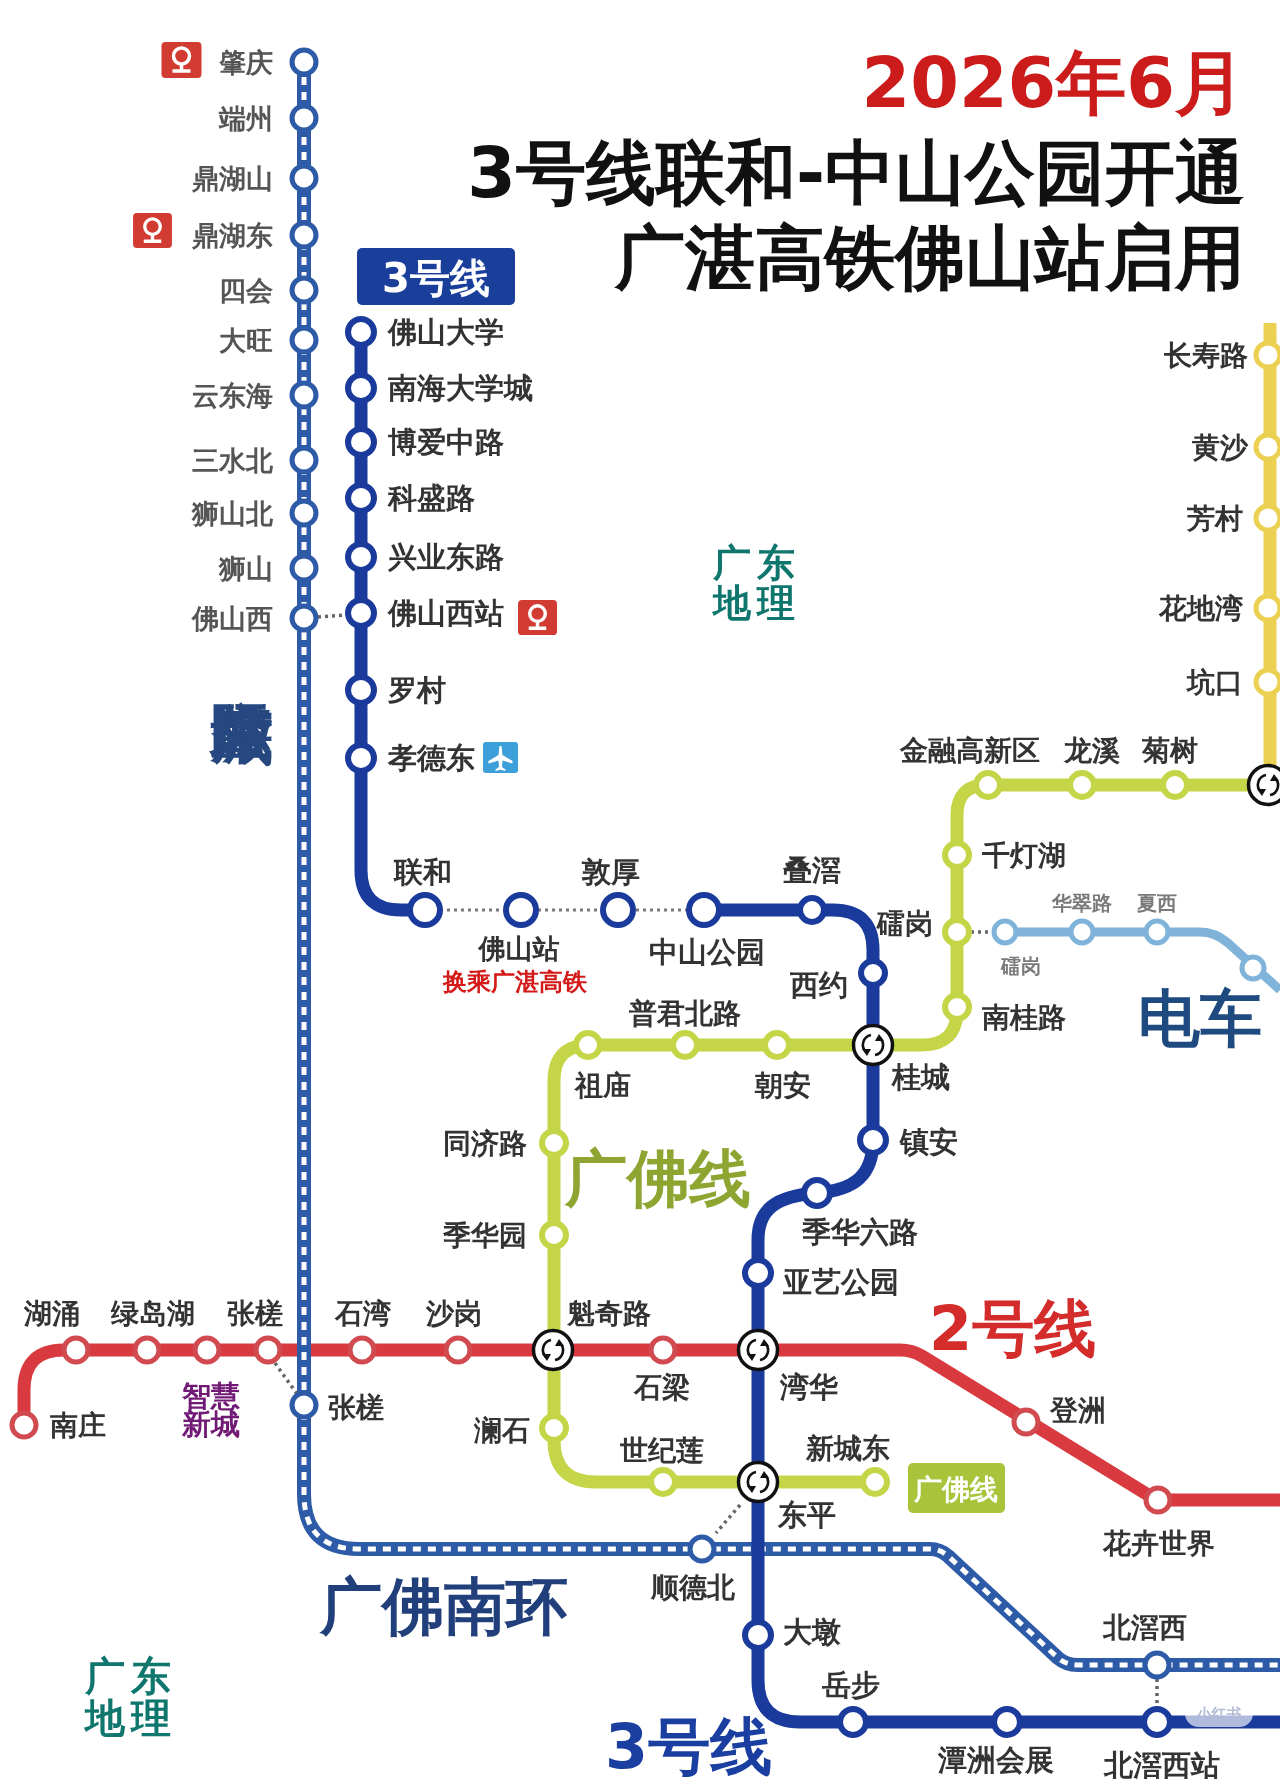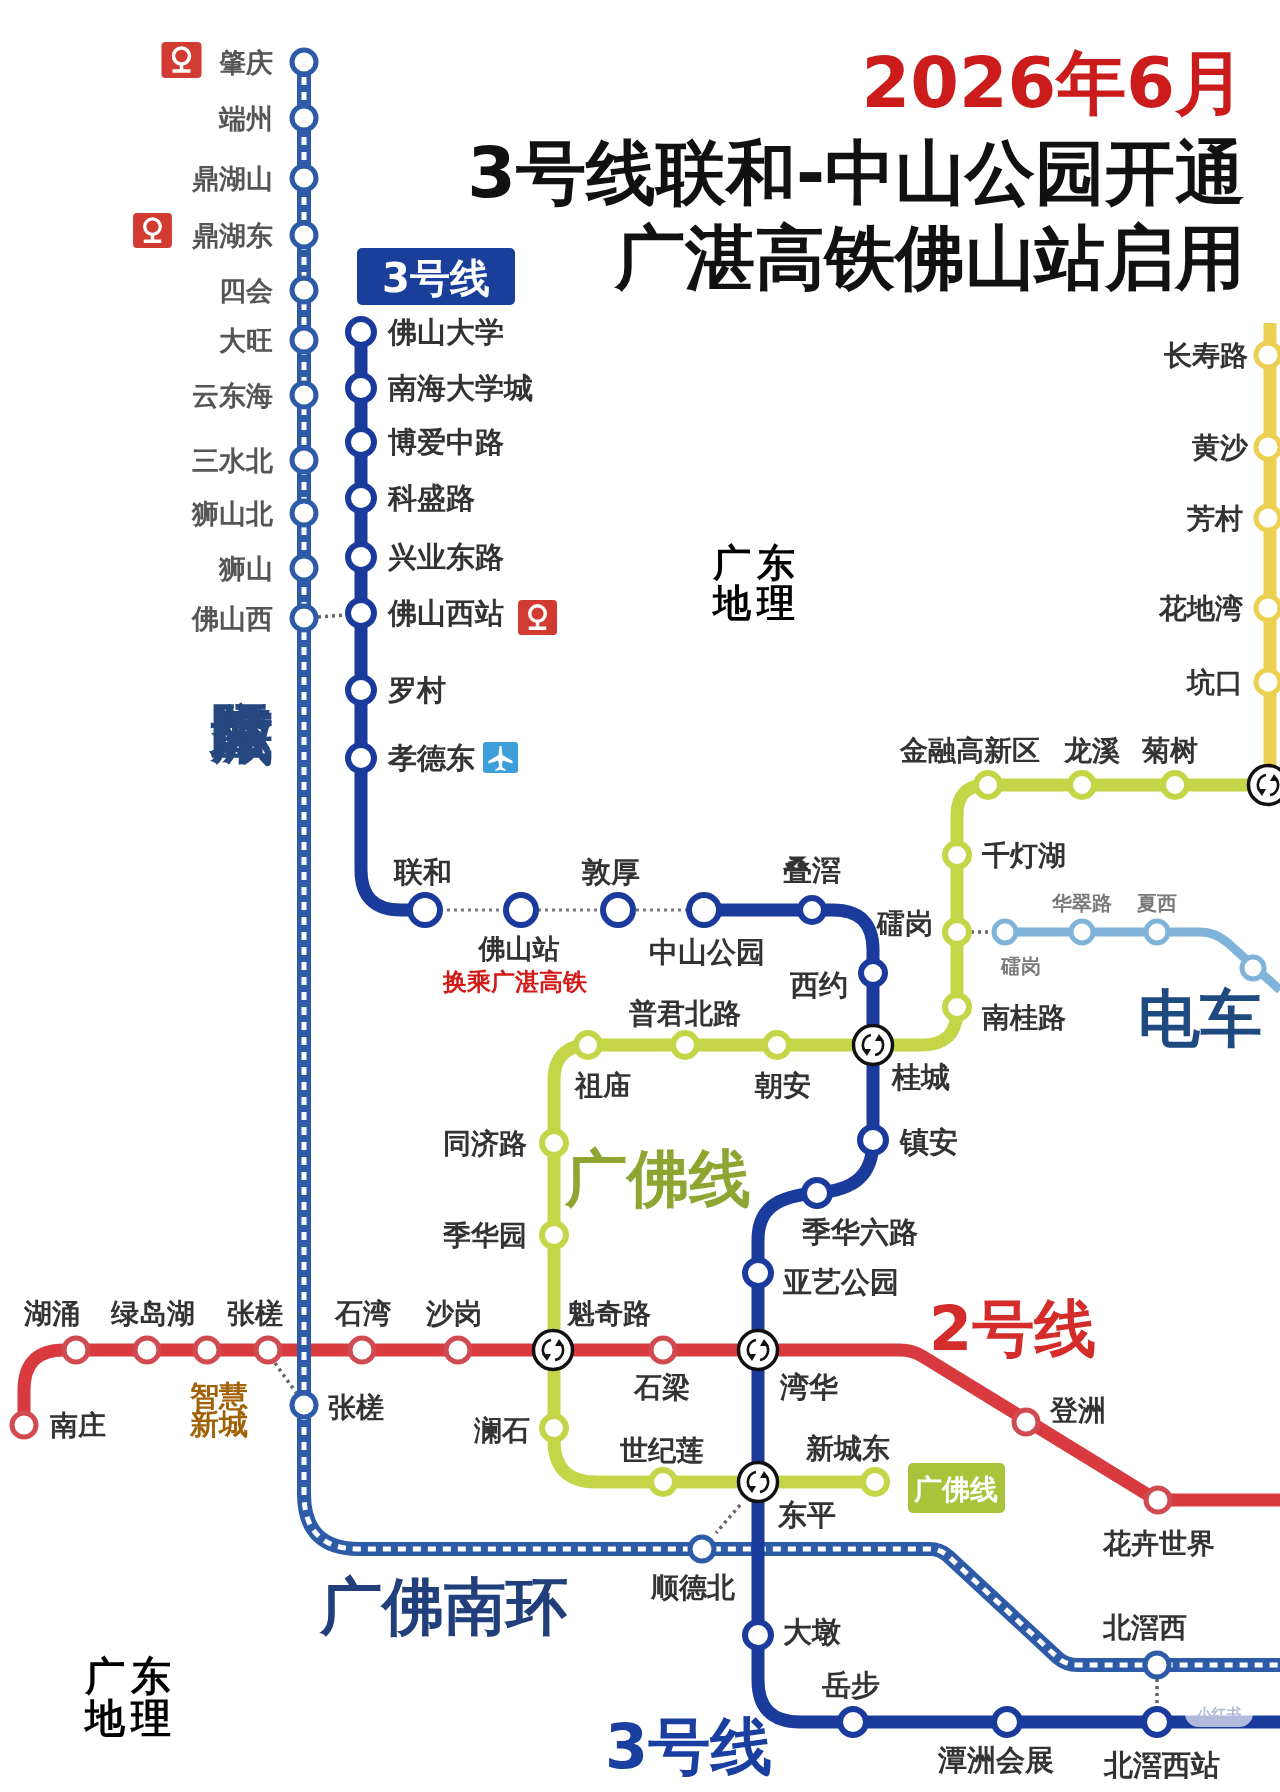--- a/index.html
+++ b/index.html
@@ -12,22 +12,22 @@
   .lbl { font-size: 28px; fill: #333333; }
   .lbl3 { font-size: 29px; fill: #333333; }
   .lbl-ic { font-size: 27px; fill: #555555; }
   .lbl-tram { font-size: 20px; fill: #7a7a7a; }
   .lbl-red { font-size: 24px; fill: #d41919; }
   .big { font-size: 62px; }
   .badge-txt { fill: #ffffff; }
   .html-lbl { position: absolute; font-family: "DejaVu Sans", "Liberation Sans", sans-serif; font-weight: bold; }
   .vertical-name { left: 210px; top: 650px; font-size: 62px; line-height: 64px; color: #26477f;
                    writing-mode: vertical-rl; text-orientation: upright; letter-spacing: 2px; }
-  .brand-mark { font-size: 38px; line-height: 40px; color: #000000; width: 92px; letter-spacing: 6px; word-break: break-all; }
-  .two-line { font-size: 29px; line-height: 28px; color: #a16207; width: 62px; word-break: break-all; margin-left: 8px; }
+  .brand-mark { font-size: 38px; line-height: 40px; color: #0f766e; width: 92px; letter-spacing: 6px; word-break: break-all; }
+  .two-line { font-size: 29px; line-height: 28px; color: #701a75; width: 62px; word-break: break-all; }
 </style>
 </head>
 <body>
 
 <div id="map">
 <svg width="1280" height="1792" viewBox="0 0 1280 1792">
   <defs>
     <symbol id="xfer-sym" viewBox="-22 -22 44 44">
       <circle r="19.5" fill="#ffffff" stroke="#111111" stroke-width="3.5"></circle>
       <path d="M-2,-10 A10,10 0 0 0 -7,7" fill="none" stroke="#111111" stroke-width="2.6"></path>

